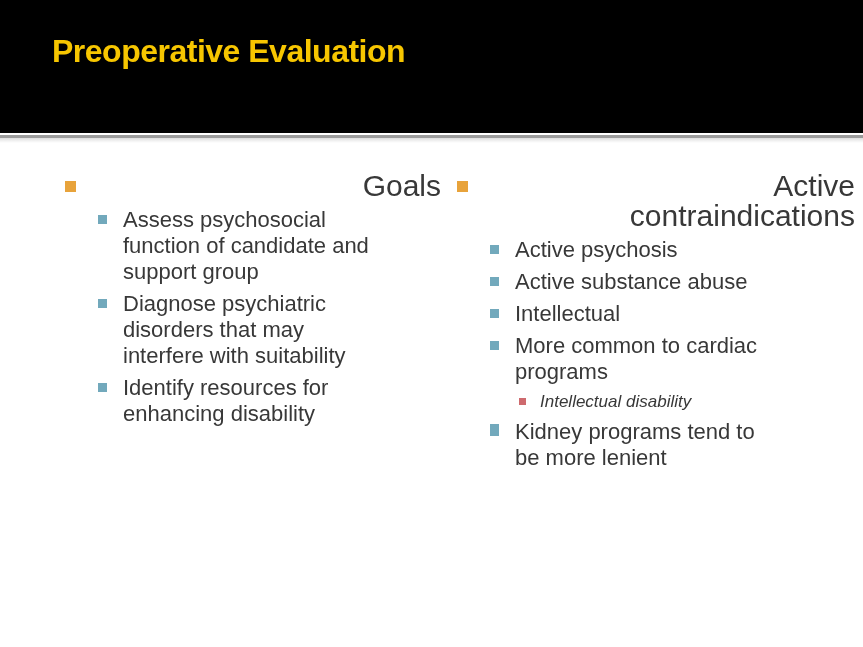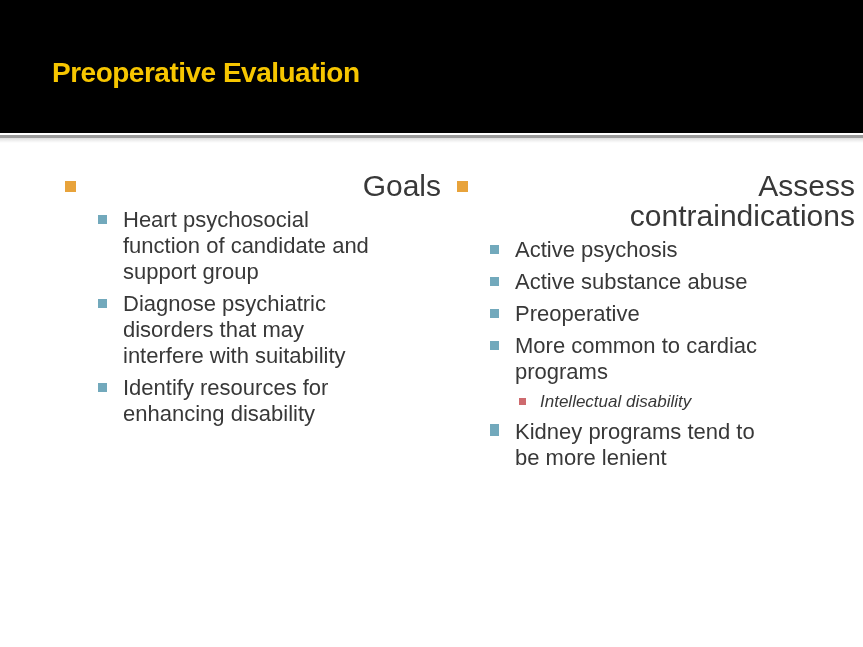--- a/index.html
+++ b/index.html
@@ -30,22 +30,22 @@
   }
   .title-bar {
     position: absolute;
     top: 0; left: 0;
     width: 863px;
     height: 133px;
     background: var(--header-bg);
   }
   .title-bar h1 {
     margin: 0;
-    padding: 58px 0 0 52px;
-    font-size: 28px;
+    padding: 34px 0 0 52px;
+    font-size: 32px;
     line-height: 1.1;
     font-weight: bold;
     letter-spacing: -0.5px;
     color: var(--title-color);
     white-space: nowrap;
   }
   .separator {
     position: absolute;
     top: 133px; left: 0;
     width: 863px;
@@ -91,21 +91,21 @@
     <section class="column column-left">
         <div class="item level-1">
           <span class="bullet"></span>
           <div class="lines">
             <span class="line">Goals</span>
           </div>
         </div>
         <div class="item level-2">
           <span class="bullet"></span>
           <div class="lines">
-            <span class="line">Heart psychosocial</span>
+            <span class="line">Assess psychosocial</span>
             <span class="line">function of candidate and</span>
             <span class="line">support group</span>
           </div>
         </div>
         <div class="item level-2">
           <span class="bullet"></span>
           <div class="lines">
             <span class="line">Diagnose psychiatric</span>
             <span class="line">disorders that may</span>
             <span class="line">interfere with suitability</span>
@@ -116,40 +116,40 @@
           <div class="lines">
             <span class="line">Identify resources for</span>
             <span class="line">enhancing disability</span>
           </div>
         </div>
       </section>
     <section class="column column-right">
         <div class="item level-1">
           <span class="bullet"></span>
           <div class="lines">
-            <span class="line">Assess</span>
+            <span class="line">Active</span>
             <span class="line">contraindications</span>
           </div>
         </div>
         <div class="item level-2">
           <span class="bullet"></span>
           <div class="lines">
             <span class="line">Active psychosis</span>
           </div>
         </div>
         <div class="item level-2">
           <span class="bullet"></span>
           <div class="lines">
             <span class="line">Active substance abuse</span>
           </div>
         </div>
         <div class="item level-2">
           <span class="bullet"></span>
           <div class="lines">
-            <span class="line">Preoperative</span>
+            <span class="line">Intellectual</span>
           </div>
         </div>
         <div class="item level-2">
           <span class="bullet"></span>
           <div class="lines">
             <span class="line">More common to cardiac</span>
             <span class="line">programs</span>
           </div>
         </div>
         <div class="item level-3">

